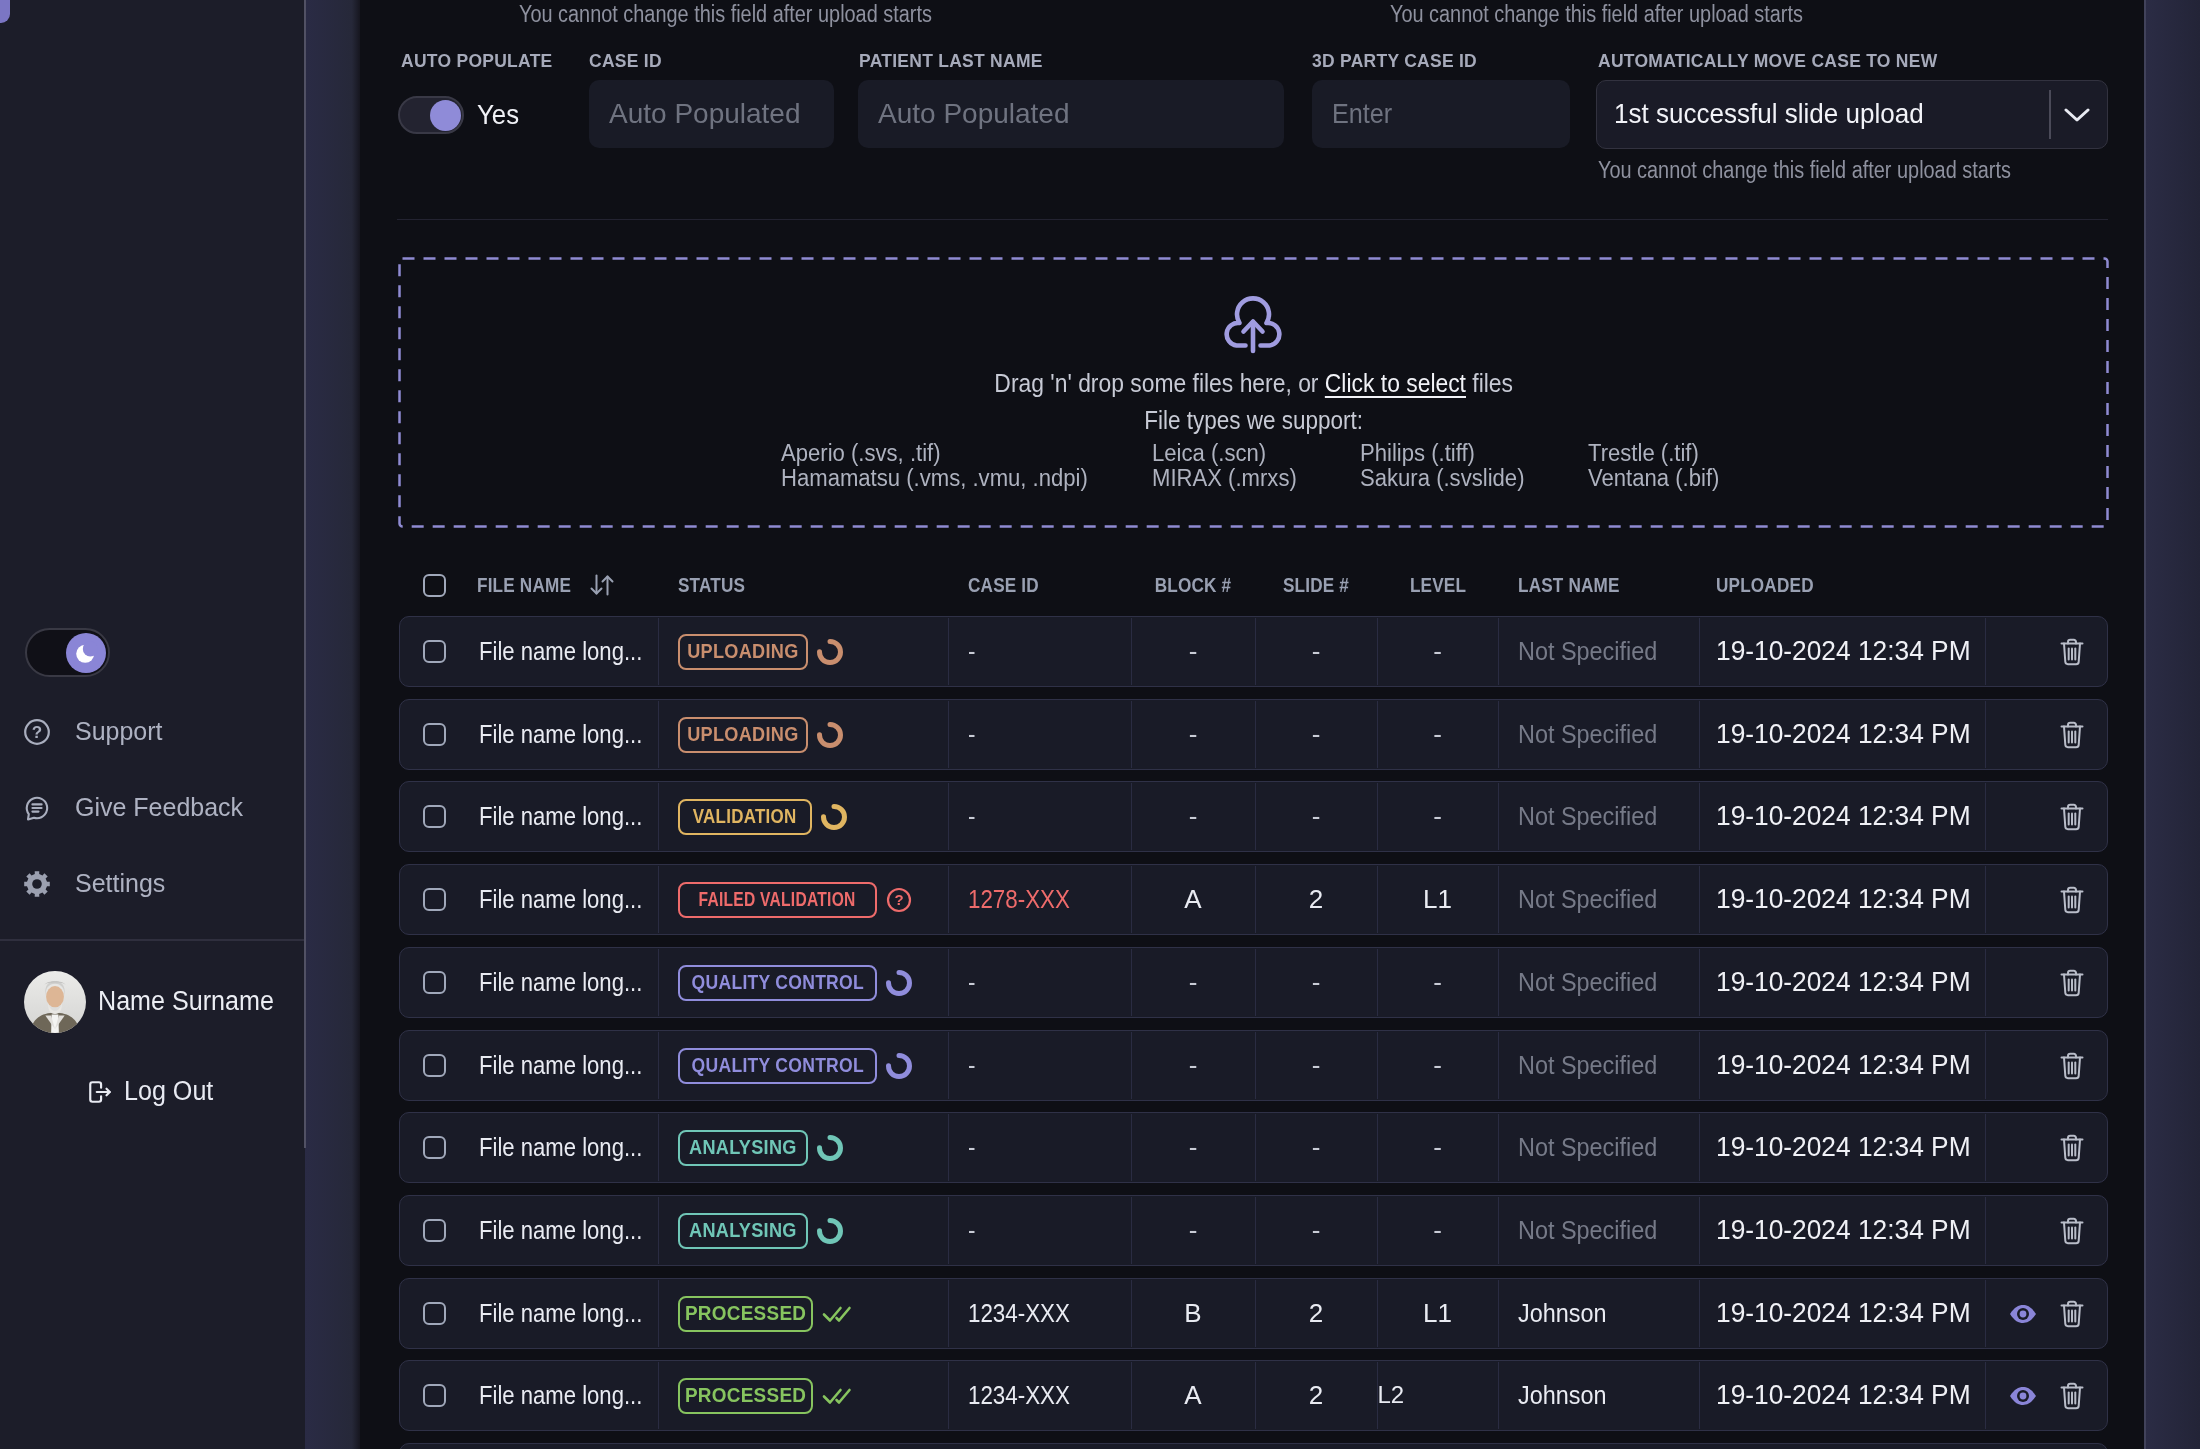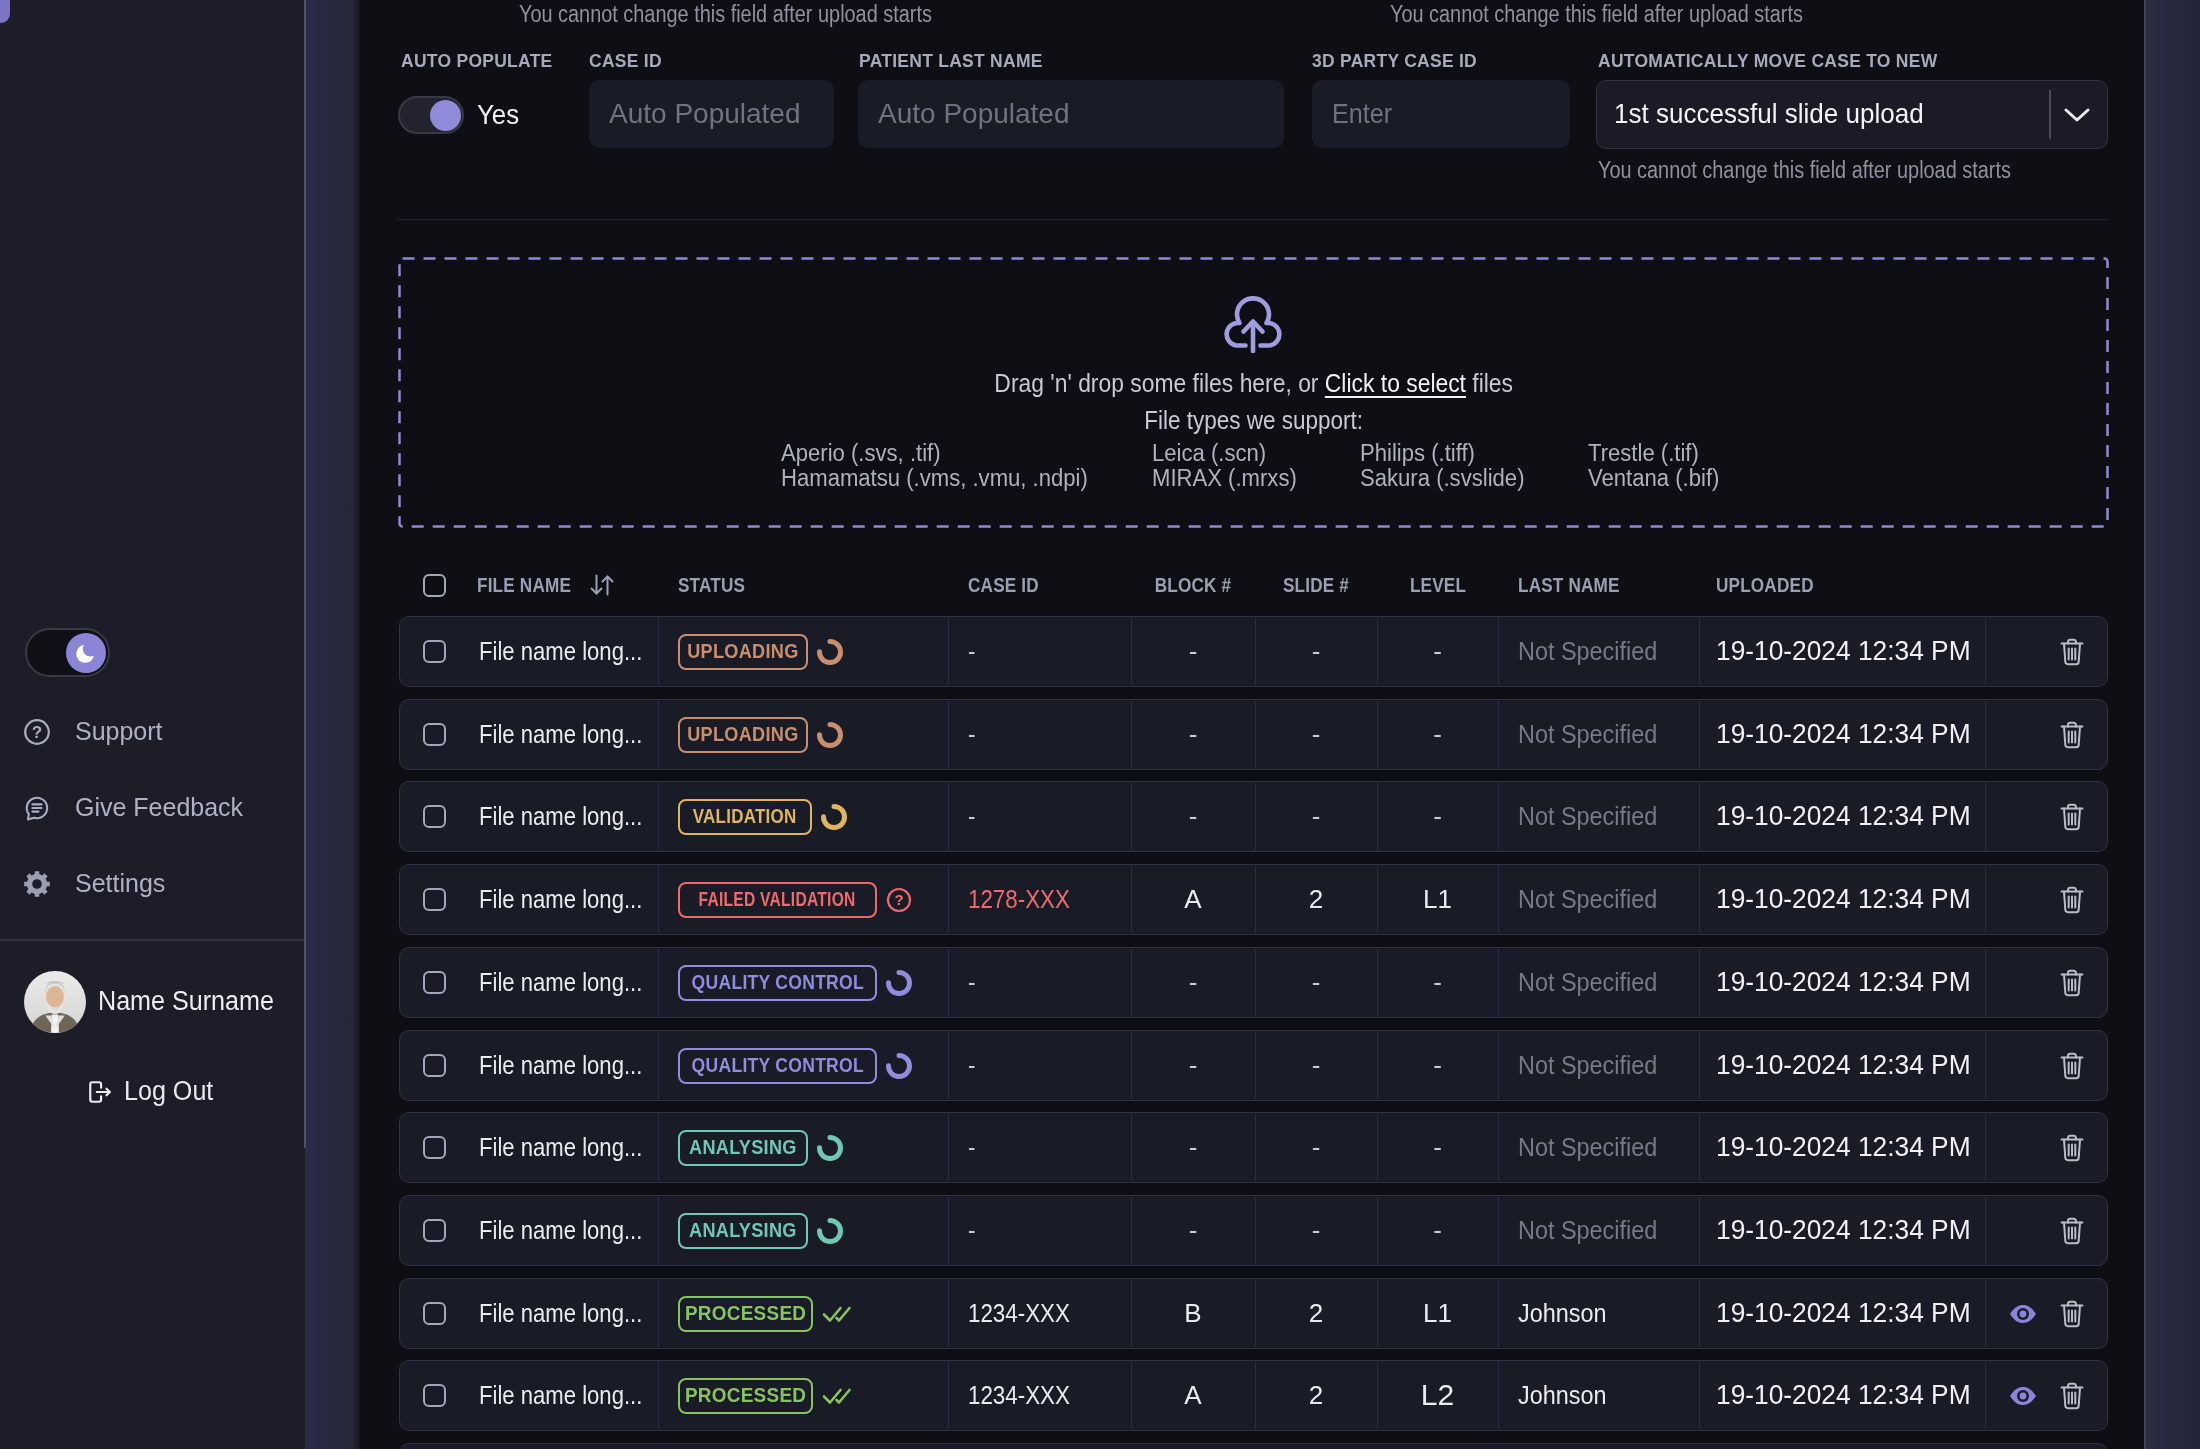--- a/index.html
+++ b/index.html
@@ -459,21 +459,21 @@
         <span style="transform:scaleX(0.97)">PROCESSED</span>
       </span>
     </div>
     <svg style="position:absolute;left:822px;top:1386.5px" width="30" height="18" viewBox="0 0 30 18">
       <path d="M2 9.5 L8 15.5 L18.5 3" fill="none" stroke="#87c45f" stroke-width="2.6" stroke-linecap="round" stroke-linejoin="round"></path>
       <path d="M14.5 13 L17 15.5 L27.5 3" fill="none" stroke="#87c45f" stroke-width="2.6" stroke-linecap="round" stroke-linejoin="round"></path>
     </svg>
     <div style="position:absolute;left:968px;top:1379.4px;font-size:26px;line-height:32.2px;color:#e9ebf2;transform:scaleX(0.86);transform-origin:left center;white-space:nowrap">1234-XXX</div>
     <div style="position:absolute;left:1133.0px;width:120px;text-align:center;top:1379.4px;font-size:26px;line-height:32.2px;color:#e9ebf2;white-space:nowrap">A</div>
     <div style="position:absolute;left:1256.0px;width:120px;text-align:center;top:1379.4px;font-size:26px;line-height:32.2px;color:#e9ebf2;white-space:nowrap">2</div>
-    <div style="position:absolute;left:1377.5px;width:120px;text-align:center;top:1379.4px;font-size:30px;line-height:32.2px;color:#e9ebf2;white-space:nowrap">L2</div>
+    <div style="position:absolute;left:1377.5px;width:120px;text-align:left;top:1379.4px;font-size:24px;line-height:32.2px;color:#e9ebf2;white-space:nowrap">L2</div>
     <div style="position:absolute;left:1518px;top:1379.4px;font-size:26px;line-height:32.2px;color:#e9ebf2;transform:scaleX(0.9);transform-origin:left center;white-space:nowrap">Johnson</div>
     <div style="position:absolute;left:1716px;top:1378.1px;font-size:28px;line-height:34.7px;color:#f0f1f6;transform:scaleX(0.94);transform-origin:left center;white-space:nowrap">19-10-2024 12:34 PM</div>
     <svg style="position:absolute;left:2009px;top:1385.5px" width="28" height="20" viewBox="0 0 28 20">
       <path d="M1 10 C5.5 3 9.5 1 14 1 S22.5 3 27 10 C22.5 17 18.5 19 14 19 S5.5 17 1 10 Z" fill="#8a85d8"></path>
       <circle cx="14" cy="10" r="6" fill="#191b27"></circle>
       <circle cx="14" cy="10" r="3.4" fill="#8a85d8"></circle>
     </svg>
     <svg style="position:absolute;left:2060px;top:1381.5px" width="24" height="28" viewBox="0 0 24 28">
       <g fill="none" stroke="#b9bdc9" stroke-width="2" stroke-linecap="round" stroke-linejoin="round">
         <path d="M1.5 5.5 H22.5"></path>

